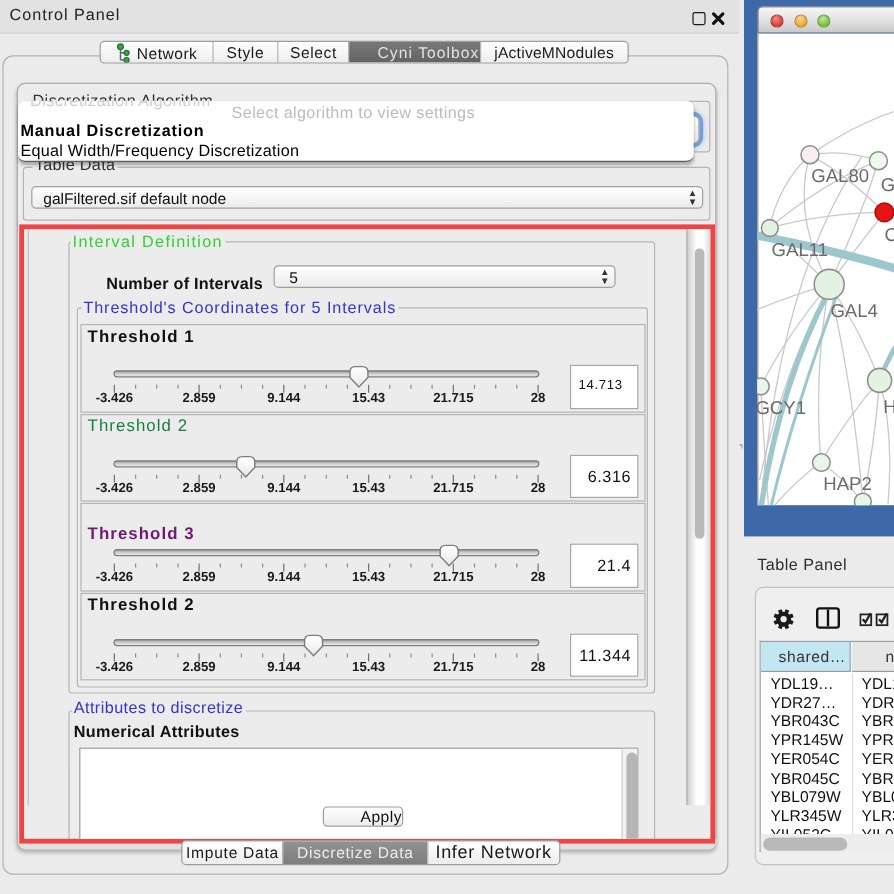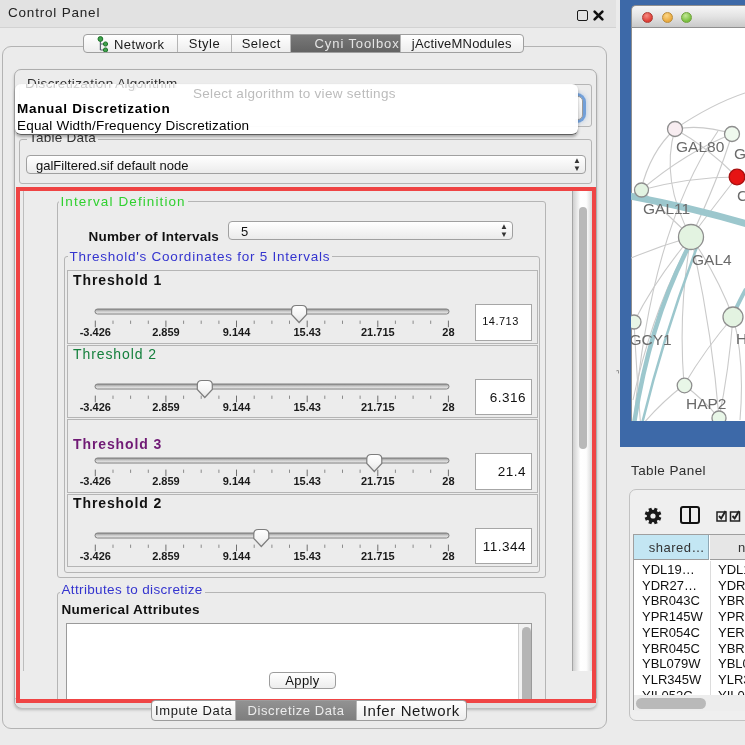--- a/index.html
+++ b/index.html
@@ -200,21 +200,21 @@
   <div class="a" style="left:46px;top:431.5px;width:466px;height:80px;background:#fff;border:1px solid #9a9a9a">
     <div class="a" style="right:0;top:0;width:13px;height:80px;background:#f2f2f2;border-left:1px solid #d0d0d0">
       <div class="a" style="left:3.5px;top:3.5px;width:9px;height:76px;background:#b5b5b5;border-radius:4.5px 4.5px 0 0"></div>
     </div>
   </div>
 
   <div class="a" style="right:0;top:0;width:20px;height:480px;background:linear-gradient(90deg,#cfcfcf,#ffffff 40%,#fdfdfd 70%,#d8d8d8);border-left:1px solid #a5a5a5"></div>
   <div class="a" style="right:5px;top:16px;width:8px;height:242px;background:#b9b9b9;border-radius:4px"></div>
 </div>
 
-<div class="a" style="left:269px;top:672px;width:67px;height:17px;border:1px solid #9d9d9d;border-radius:4px;background:linear-gradient(#ffffff,#ededed);text-align:center;line-height:16px;font-size:13px;letter-spacing:0.4px;color:#111">Apply</div>
+<div class="a" style="left:269px;top:672px;width:67px;height:17px;border:1px solid #9d9d9d;border-radius:4px;background:linear-gradient(#ffffff,#ededed);text-align:right;line-height:16px;font-size:13px;letter-spacing:0.4px;color:#111">Apply</div>
 
 <div class="a" style="left:151px;top:700px;width:316px;height:21px;border:1px solid #9c9c9c;border-radius:4px;background:linear-gradient(#ffffff,#ededed);overflow:hidden;display:flex">
   <div style="width:85px;text-align:center;line-height:20px;font-size:13px;letter-spacing:0.6px;color:#1a1a1a;border-right:1px solid #b5b5b5">Impute Data</div>
   <div style="width:120px;background:linear-gradient(#929292,#7e7e7e);text-align:center;line-height:20px;font-size:13px;letter-spacing:0.6px;color:#ececec">Discretize Data</div>
   <div style="width:111px;border-left:1px solid #b5b5b5;text-align:center;line-height:20px;font-size:15px;letter-spacing:0.6px;color:#1a1a1a">Infer Network</div>
 </div>
 
 <div class="a" style="left:615.5px;top:369.5px;width:3.5px;height:4px;border-radius:50%;border:1.2px solid #8f8f8f;border-left:none;border-bottom:none"></div>
 
 <div class="a" style="left:619.5px;top:0;width:125.5px;height:447px;background:#3d69a8"></div>

